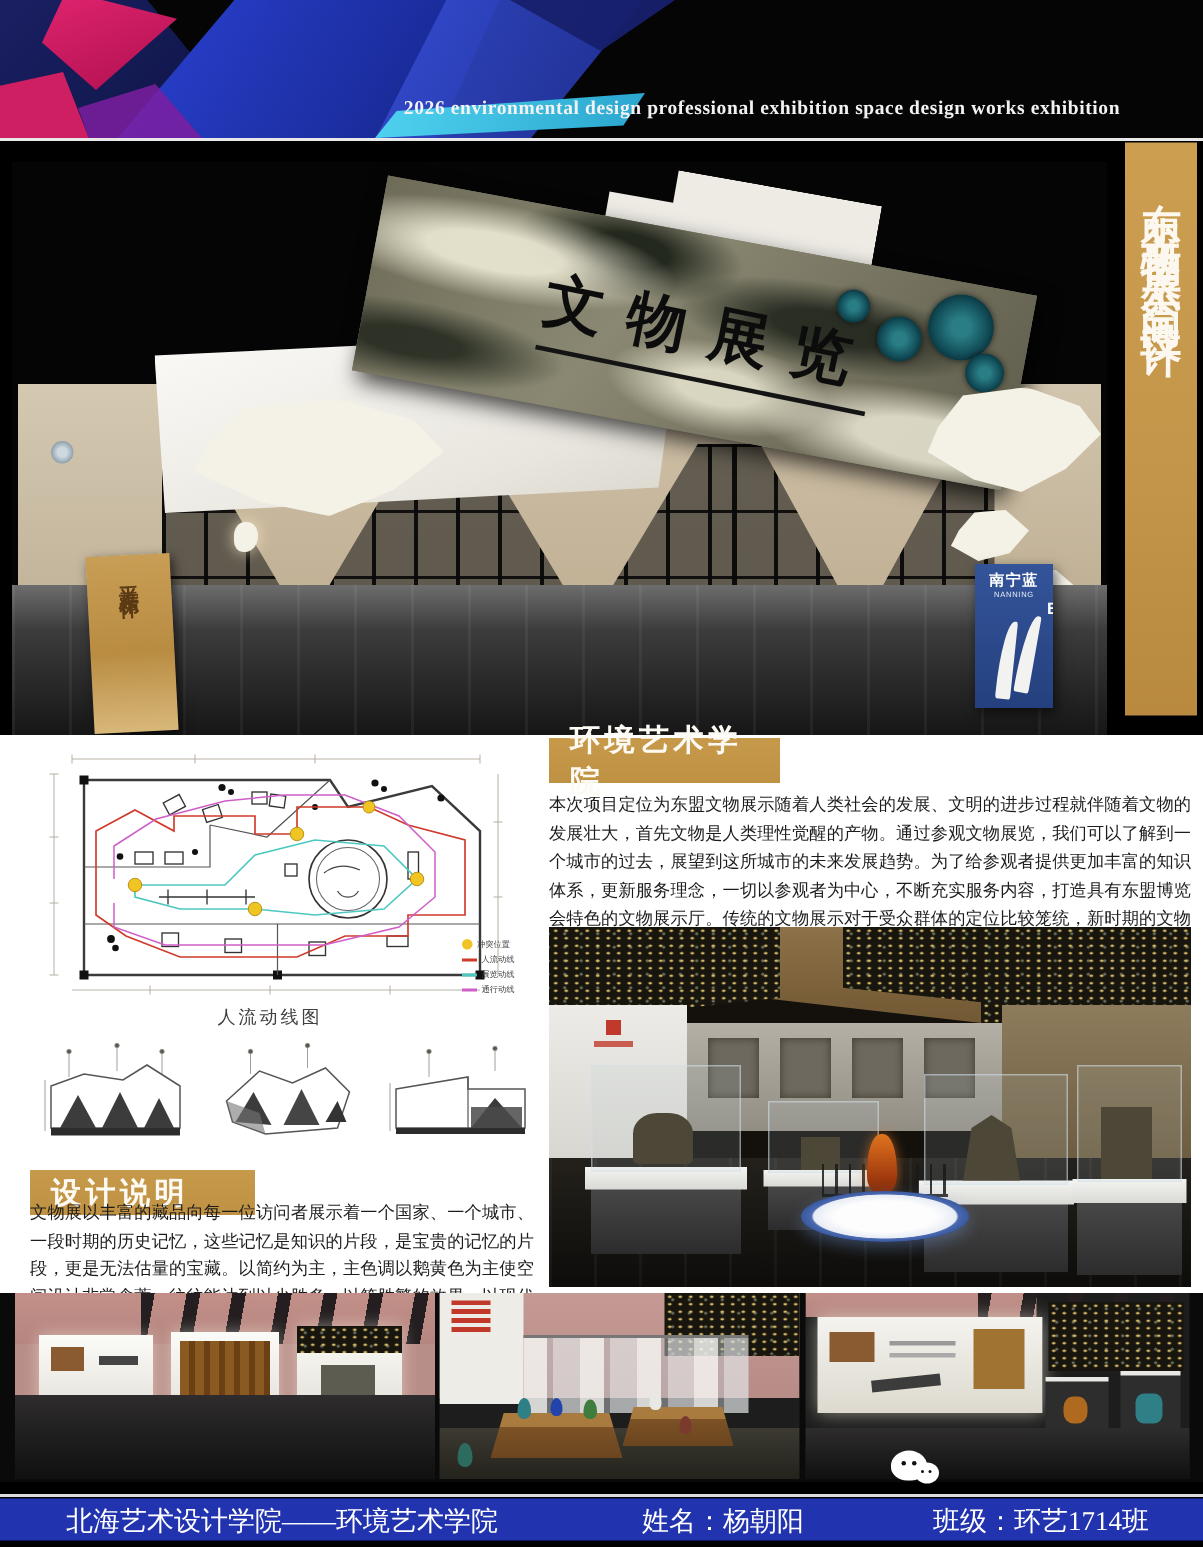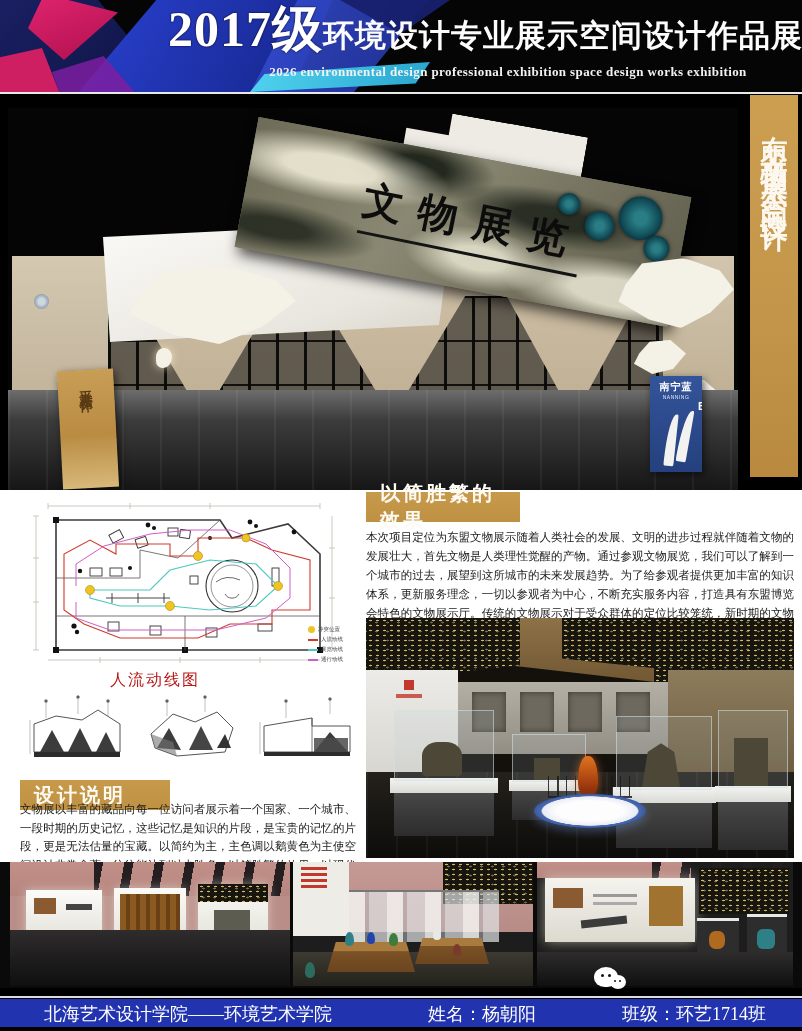--- a/index.html
+++ b/index.html
@@ -81,21 +81,21 @@
   .hbr-en2 { color:#fff; font-size:11px; font-weight:bold; letter-spacing:1px;padding-left:48px; }
   .sail { position:absolute; background:#f2f2f0; width:10px; height:52px; border-radius:80% 10% 10% 10%/90% 5% 5% 5%; }
   .sail1 { left:16px; top:38px; transform:rotate(6deg); }
   .sail2 { left:30px; top:34px; transform:rotate(10deg); }
 
   
   .content { position:absolute; left:0; top:490px; width:802px; height:372px; background:#ffffff; }
 
   .plan-wrap { position:absolute; left:20px; top:8px; width:338px; height:192px; background:#fff; }
   .plan-svg { position:absolute; left:0; top:0; }
-  .plan-caption { position:absolute; left:90px; top:172px; width:140px; font-family:"Liberation Serif", serif; font-size:16px; color:#b91c1c; letter-spacing:2px; }
+  .plan-caption { position:absolute; left:90px; top:172px; width:140px; text-align:center; font-family:"Liberation Serif", serif; font-size:12px; color:#404040; letter-spacing:2px; }
   .plan-legend { position:absolute; left:288px; top:128px; width:52px; }
   .legend-row { display:flex; align-items:center; margin-bottom:3px; }
   .legend-dot { width:7px; height:7px; border-radius:50%; margin-right:3px; flex:0 0 auto; }
   .legend-line { width:10px; height:2px; margin-right:3px; flex:0 0 auto; position:relative; }
   .legend-line:after { content:""; position:absolute; right:-1px; top:-2px; border-left:4px solid inherit; border-top:3px solid transparent; border-bottom:3px solid transparent; border-left-color:inherit; }
   .legend-label { font-size:5.5px; color:#444; white-space:nowrap; }
 
   .sketch-row { position:absolute; left:22px; top:204px; width:336px; height:70px; display:flex; justify-content:space-between; }
   .sketch { position:relative; width:106px; height:70px; }
 
@@ -179,24 +179,20 @@
 
   <div class="header">
     <div class="shape sh-navy1"></div>
     <div class="shape sh-blue1"></div>
     <div class="shape sh-blue2"></div>
     <div class="shape sh-magenta1"></div>
     <div class="shape sh-magenta2"></div>
     <div class="shape sh-purple1"></div>
     <div class="shape sh-cyan1"></div>
     <div class="shape sh-navy2"></div>
-    <div class="title-row">
-      <span class="title-year">2017级</span>
-      <span class="title-cn">环境设计专业展示空间设计作品展</span>
-    </div>
     <div class="subtitle-en">2026 environmental design professional exhibition space design works exhibition</div>
   </div>
   <div class="header-divider"></div>
 
   <div class="side-banner">
     <div class="side-banner-text">东盟文物展示空间设计</div>
   </div>
 
   <div class="hero">
     <div class="hero-interior-left"></div>
@@ -407,21 +403,21 @@
         </svg>
       </div>
     </div>
 
     <div class="gold-label label-desc">
       <span>设计说明</span>
     </div>
     <div class="desc-body">文物展以丰富的藏品向每一位访问者展示着一个国家、一个城市、一段时期的历史记忆，这些记忆是知识的片段，是宝贵的记忆的片段，更是无法估量的宝藏。以简约为主，主色调以鹅黄色为主使空间设计非常含蓄，往往能达到以少胜多、以简胜繁的效果。以现代简约主义风格的特色是将设计的元素、色彩、照明、原材料简化到最少的程度，但对色彩、材料的质感要求很高。</div>
 
     <div class="gold-label label-analysis">
-      <span>以简胜繁的效果</span>
+      <span>环境艺术学院</span>
     </div>
     <div class="analysis-body">本次项目定位为东盟文物展示随着人类社会的发展、文明的进步过程就伴随着文物的发展壮大，首先文物是人类理性觉醒的产物。通过参观文物展览，我们可以了解到一个城市的过去，展望到这所城市的未来发展趋势。为了给参观者提供更加丰富的知识体系，更新服务理念，一切以参观者为中心，不断充实服务内容，打造具有东盟博览会特色的文物展示厅。传统的文物展示对于受众群体的定位比较笼统，新时期的文物展示一定要做好不同观众群体的定位和分析，根据不同观众群体的特征展开针对性的个性化的服务。</div>
 
     <div class="interior">
       <div class="int-ceiling"></div>
       <div class="hang1 speckle"></div>
       <div class="hang2 speckle"></div>
       <div class="hang3 speckle"></div>
       <div class="int-wall-white">
         <div class="red-mark"></div>

